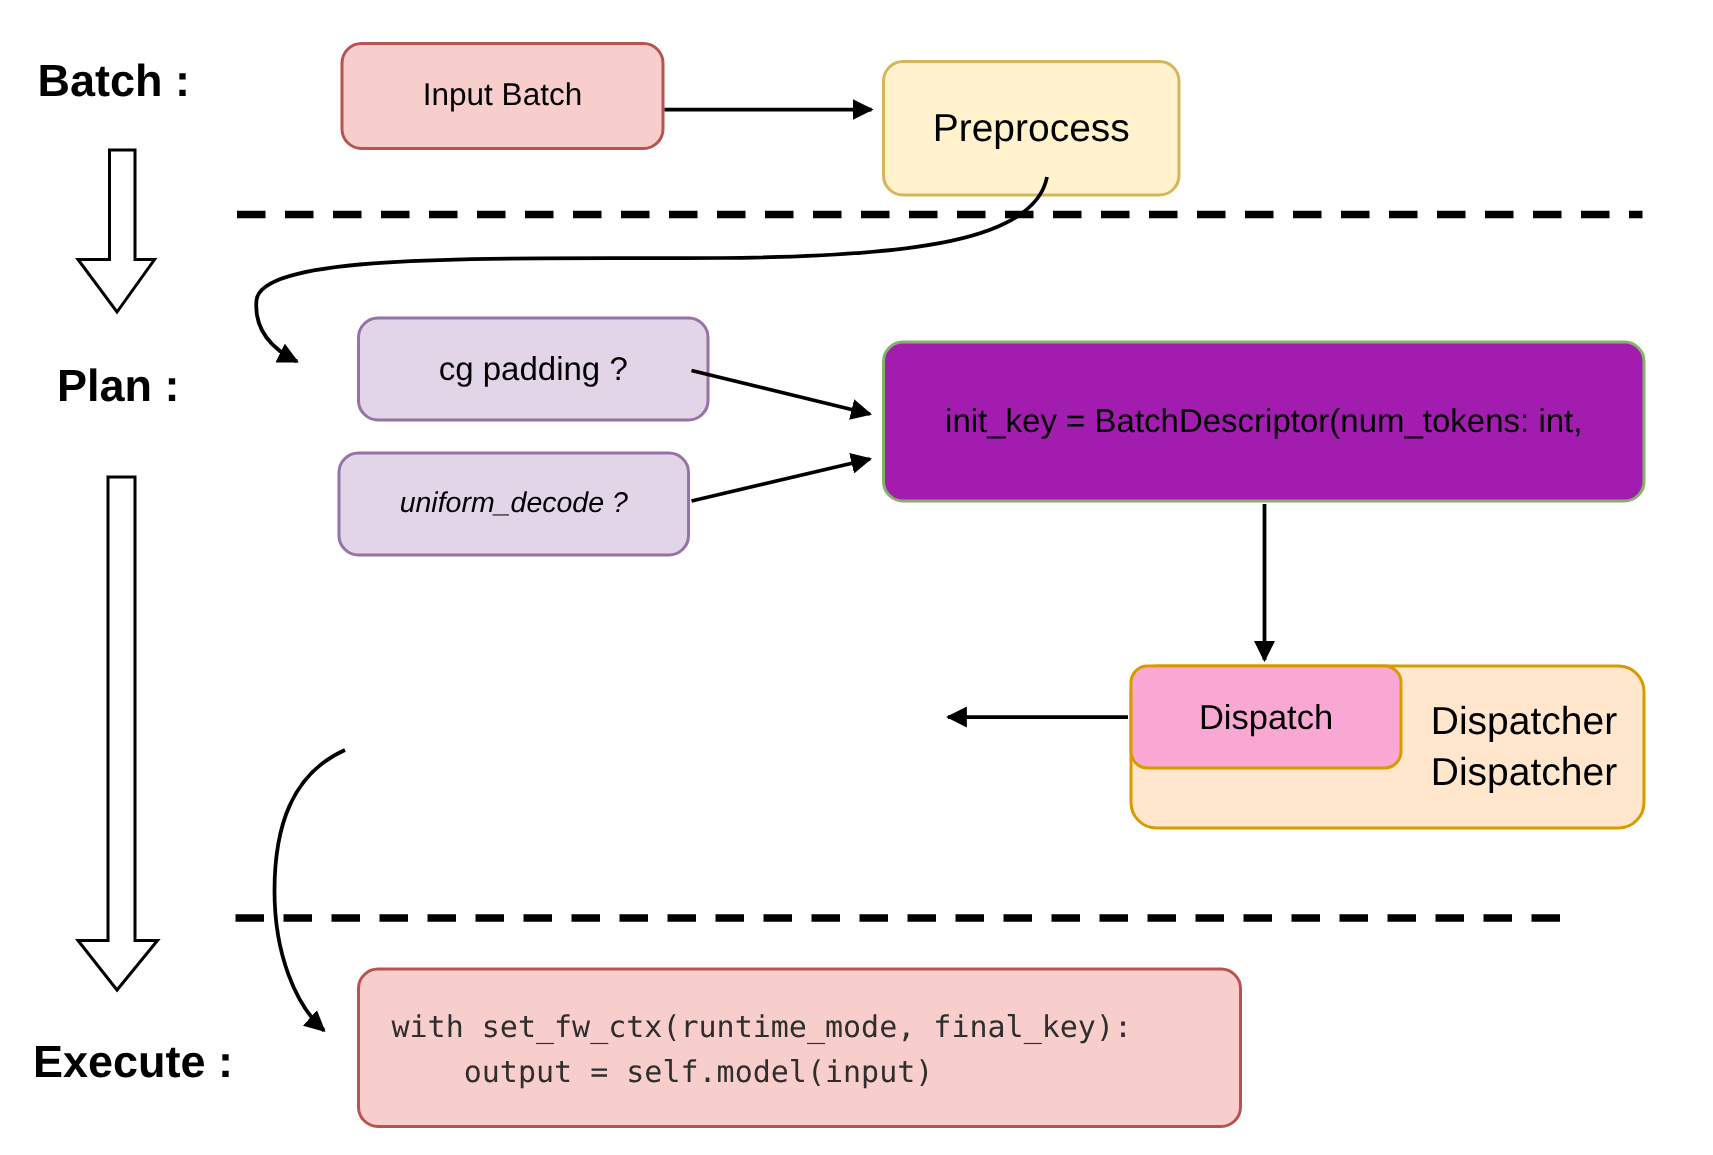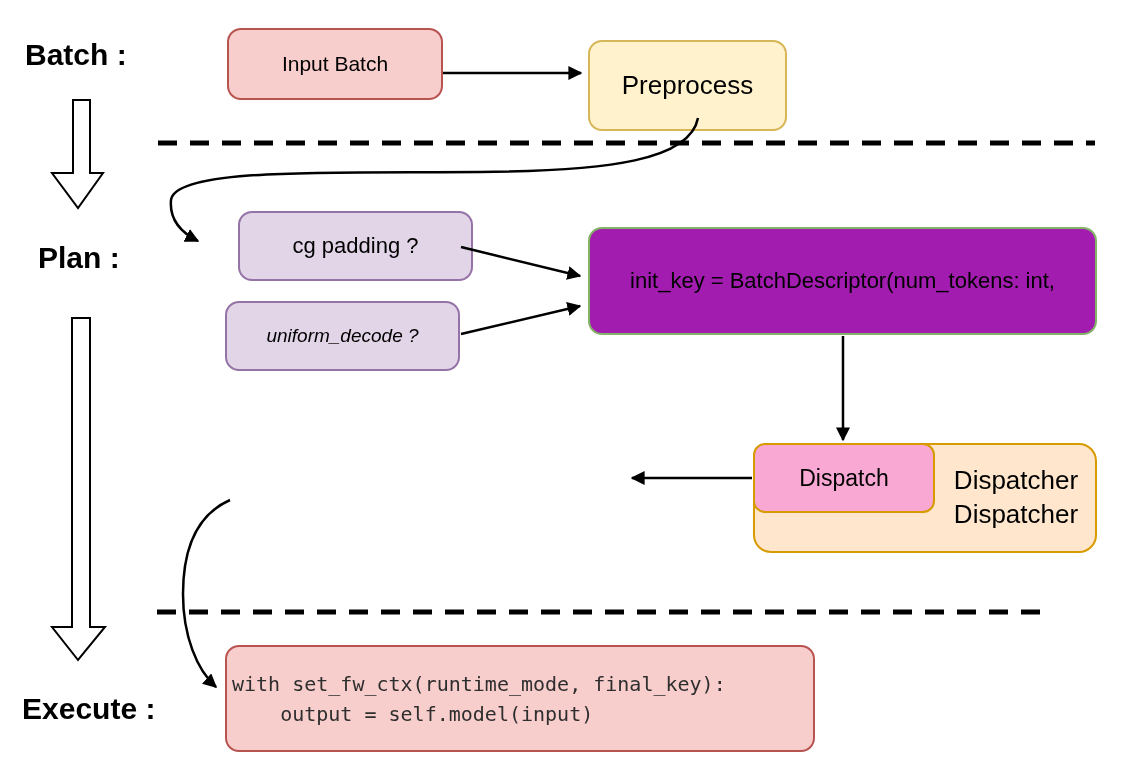--- a/index.html
+++ b/index.html
@@ -38,25 +38,25 @@
   #node-init-key{left:588px;top:227px;width:509px;height:108px;font-size:22px;line-height:1.4;}
   #node-dispatcher{left:753px;top:443px;width:344px;height:110px;border-radius:18px;}
   #node-dispatch{left:753px;top:443px;width:182px;height:70px;border-radius:12px;font-size:23px;z-index:3;}
   #dispatcher-label{
     position:absolute;left:935px;top:443px;width:162px;height:110px;
     display:flex;flex-direction:column;align-items:center;justify-content:center;
     font-size:26px;line-height:1.3;color:#000;text-align:center;z-index:3;
   }
   #node-runtime-mode{left:227px;top:445px;width:400px;height:107px;font-size:20px;line-height:1.55;}
   #node-execute-code{
-    left:225px;top:645px;width:590px;height:107px;
+    left:238px;top:645px;width:590px;height:107px;
     align-items:flex-start;justify-content:center;text-align:left;
     font-family:"DejaVu Sans Mono", monospace;
     font-size:20px;line-height:1.5;
-    padding-left:5px;
+    padding-left:21px;
   }
   #node-execute-code .line{white-space:pre;}
 </style>
 </head>
 <body>
 
 <div id="canvas">
 
   <div class="phase-label" style="left:25px;top:40px;">Batch :</div>
   <div class="phase-label" style="left:38px;top:243px;">Plan :</div>

